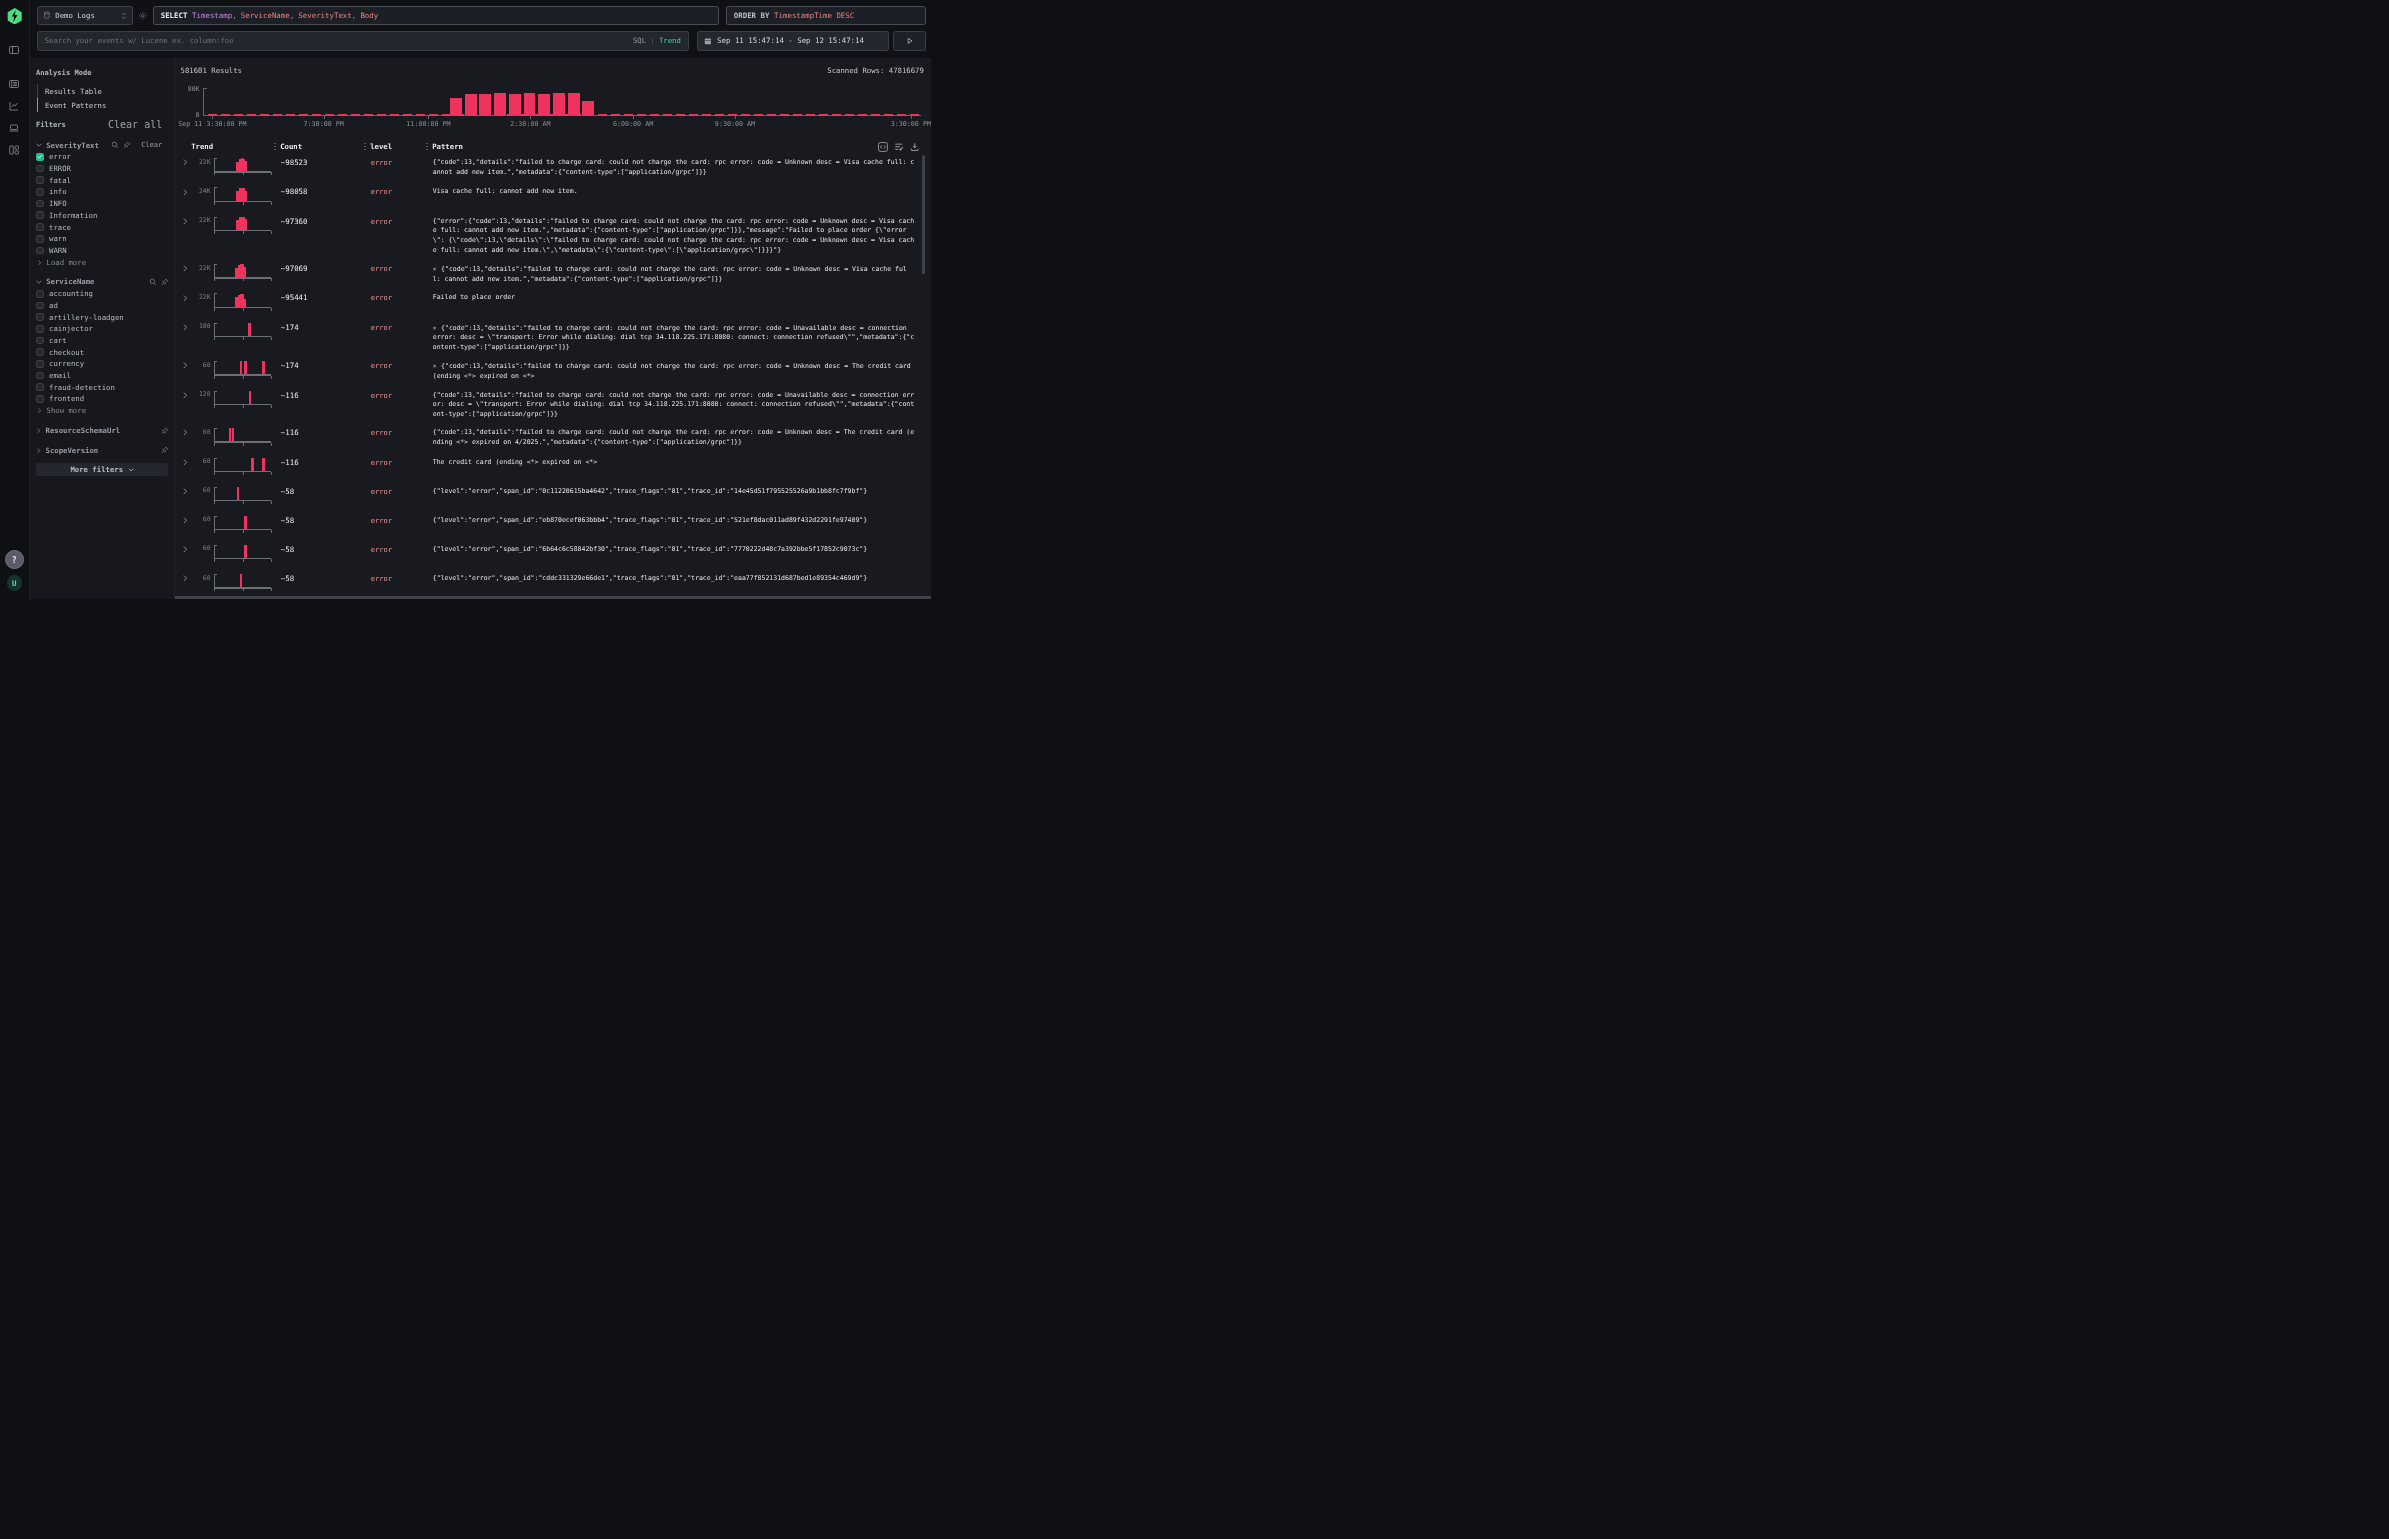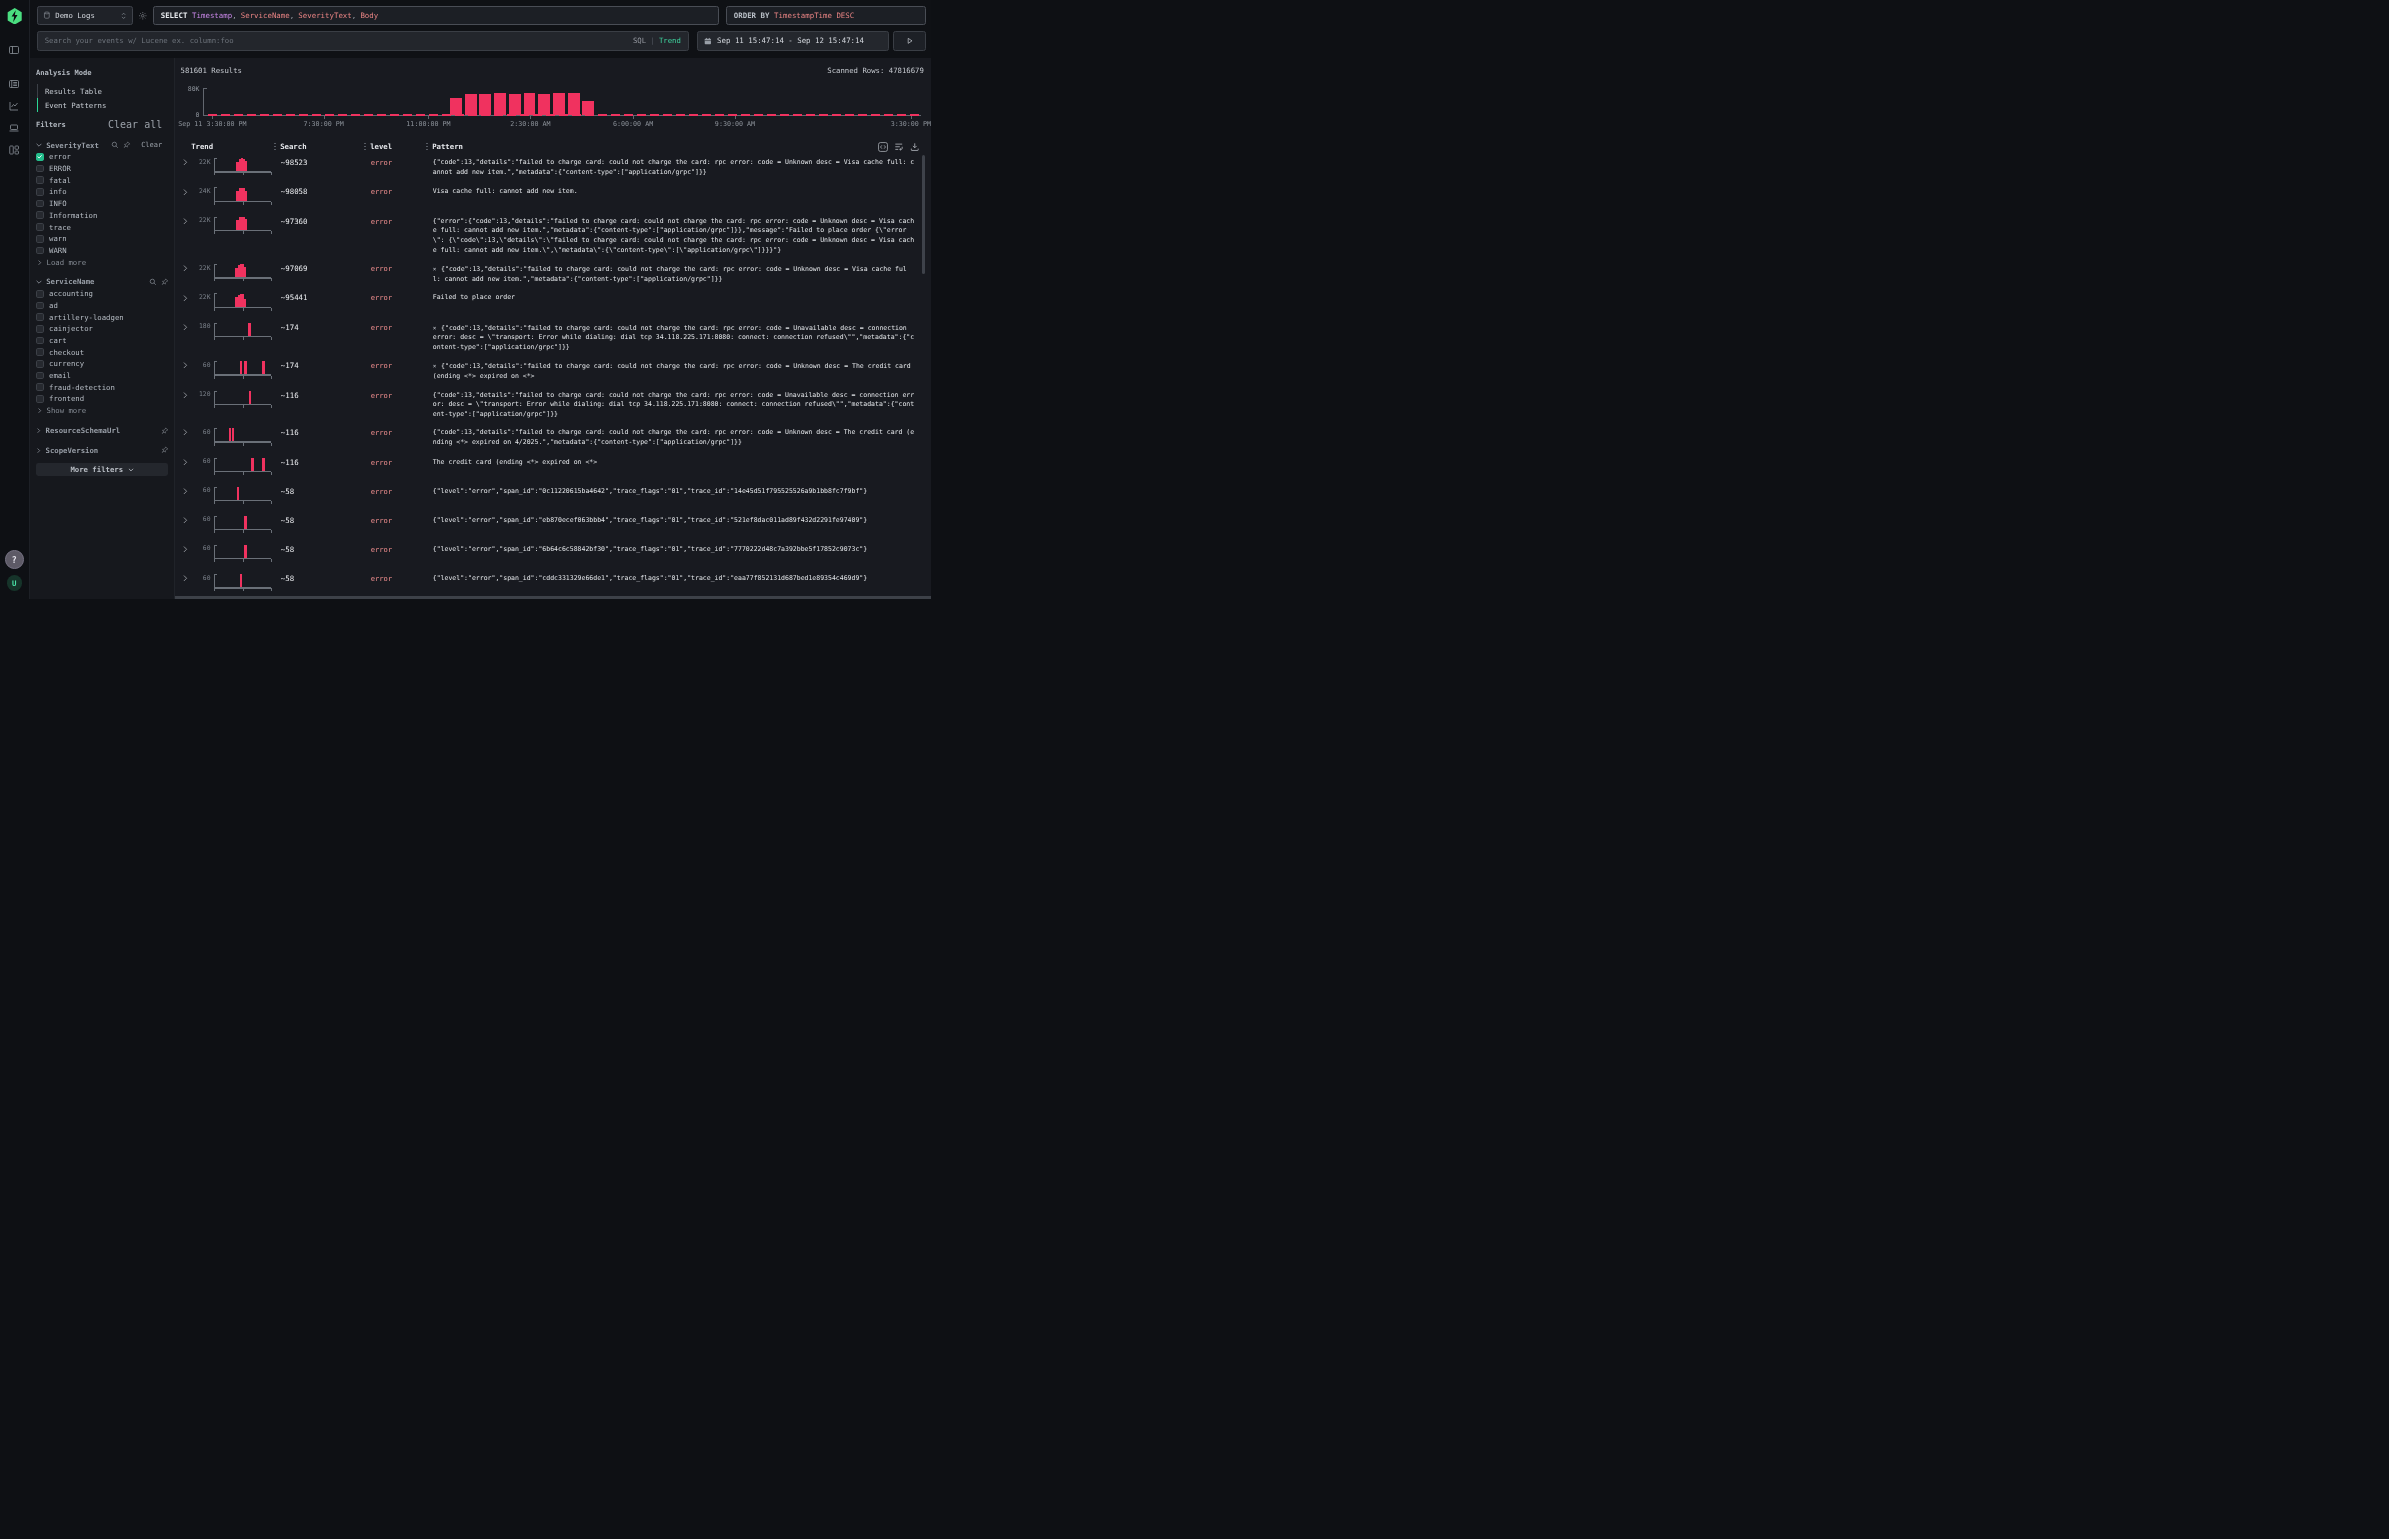--- a/index.html
+++ b/index.html
@@ -429,21 +429,21 @@
               <div class="xlab" style="left: 98.6%;">3:30:00 PM</div>
             </div>
         </div>
         <div class="table">
           <div class="thead">
             <div class="th-trend">
                 <span>Trend</span>
                 <span class="hsep"></span>
               </div>
             <div class="th-count">
-                <span>Search</span>
+                <span>Count</span>
                 <span class="hsep"></span>
               </div>
             <div class="th-level">
                 <span>level</span>
                 <span class="hsep"></span>
               </div>
             <div class="th-pattern">
               <span>Pattern</span>
               <span class="head-icons">
                 <button class="hibtn">

